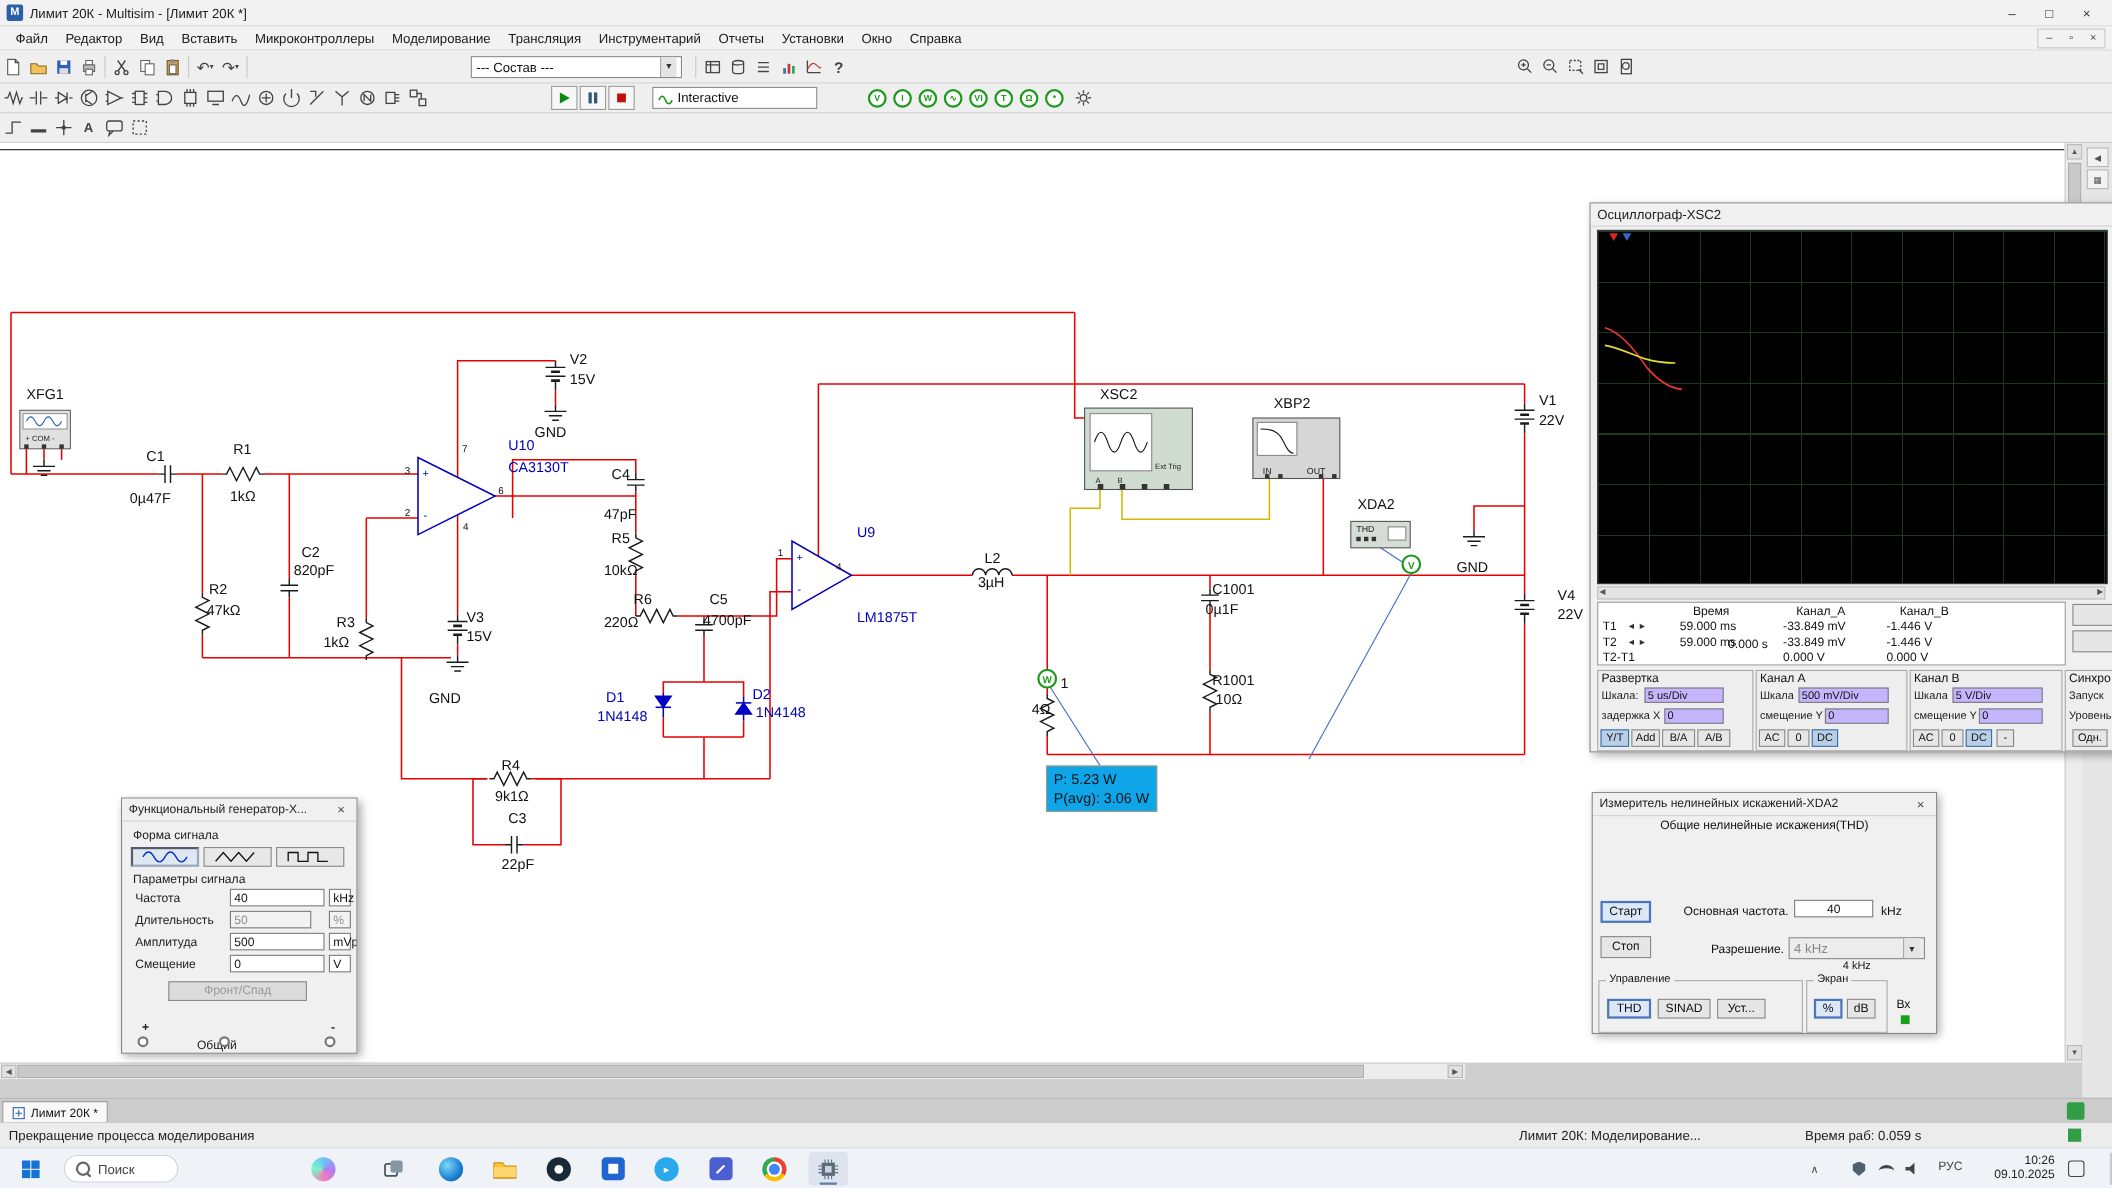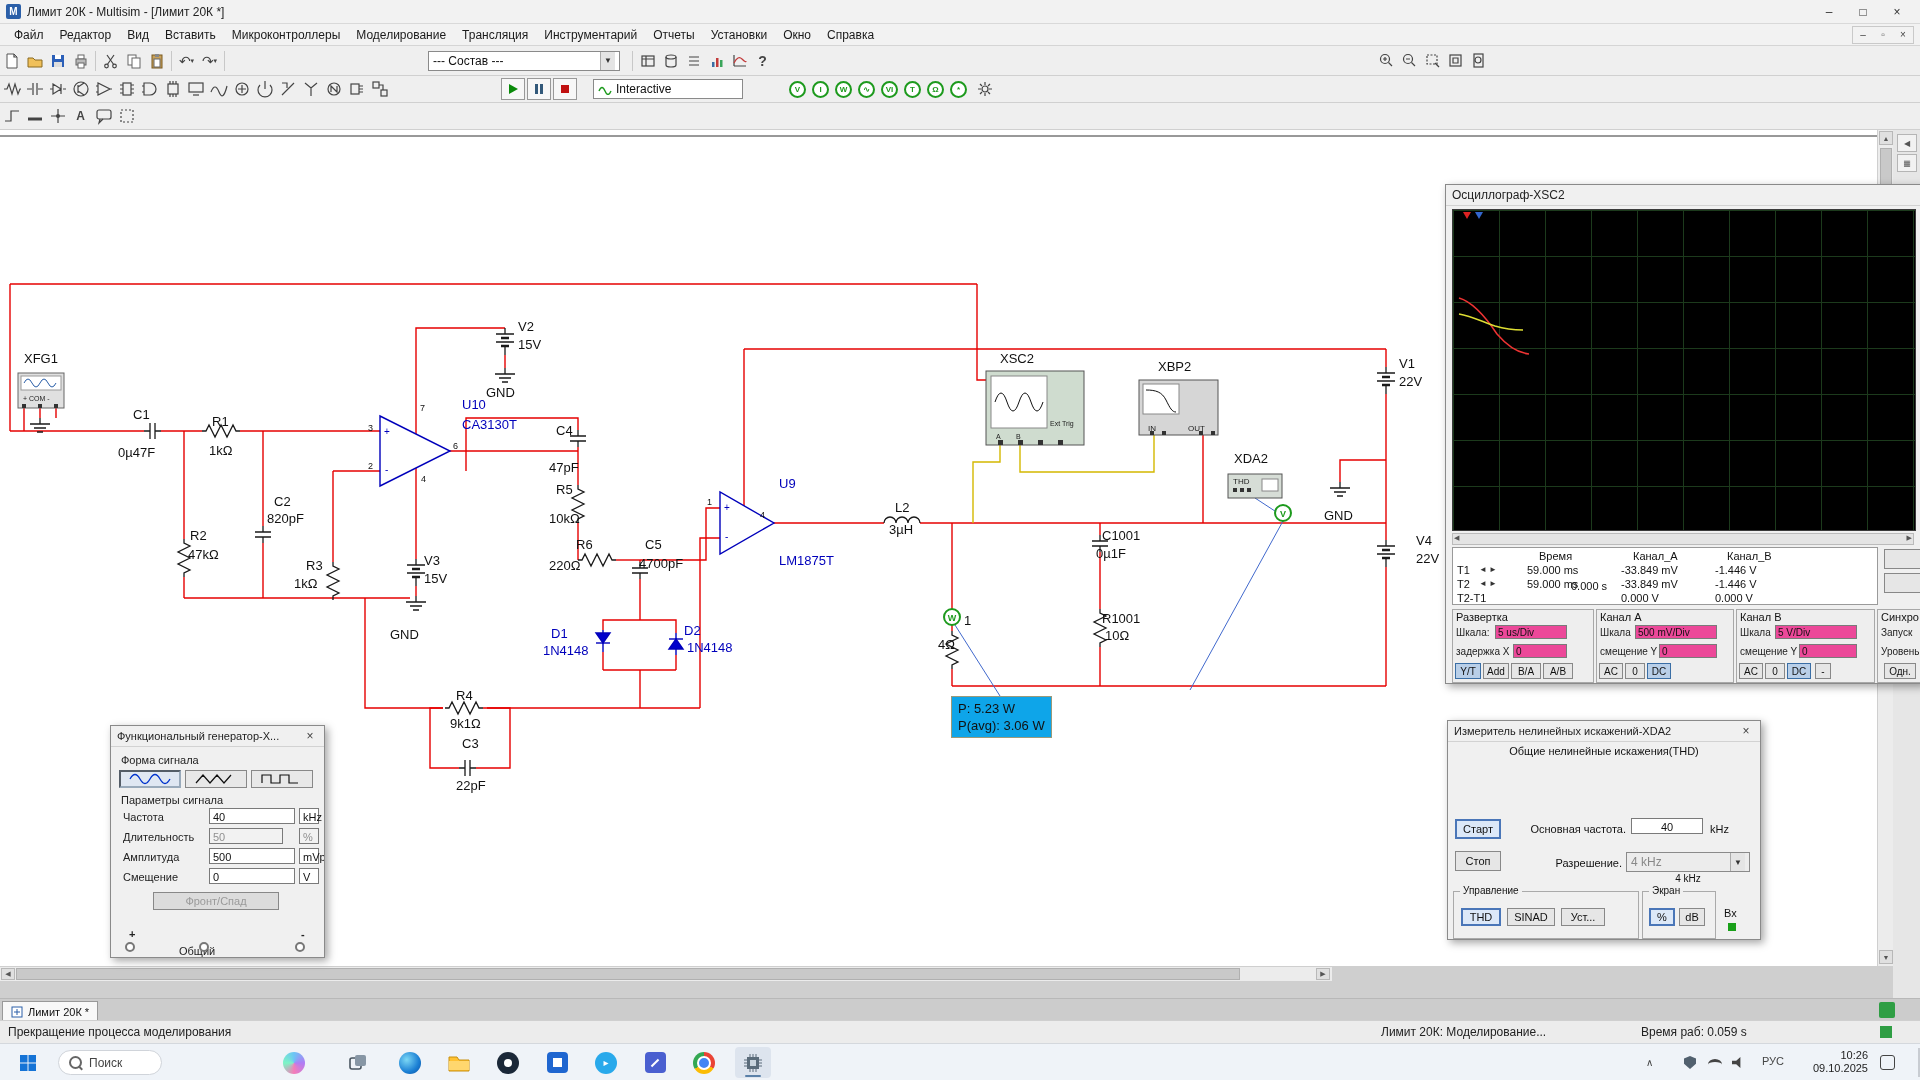--- a/index.html
+++ b/index.html
@@ -59,21 +59,21 @@
           font-size:12px;color:#444;}
   .scr{position:absolute;left:6px;top:24px;width:462px;height:320px;background:#000;border:1px solid #3a3a3a;
        background-image:repeating-linear-gradient(to right,#1c3a1c 0 1px,transparent 1px 46px),
                         repeating-linear-gradient(to bottom,#1c3a1c 0 1px,transparent 1px 46px);}
   .rdt{position:absolute;left:6px;top:362px;width:424px;height:56px;background:#fff;border:1px solid #9a9a9a;font-size:11px;}
   .rdt span{position:absolute;white-space:nowrap;}
   .tinyarr{font-size:8px;color:#333;}
   .grp{position:absolute;top:424px;height:72px;border:1px solid #a8a8a8;background:#eee;font-size:10px;}
   .grp .gt{position:absolute;left:3px;top:1px;font-size:11px;}
   .glabel{position:absolute;font-size:10px;color:#222;white-space:nowrap;}
-  .sval{position:absolute;height:14px;border:1px solid #7a7a7a;background:#ec4899;font-size:10px;
+  .sval{position:absolute;height:14px;border:1px solid #7a7a7a;background:#c4b5fd;font-size:10px;
         padding:0 2px;line-height:14px;box-sizing:border-box;white-space:nowrap;overflow:hidden;}
   .sbtn{position:absolute;height:16px;border:1px solid #888;background:#e6e6e6;font-size:10px;
         display:flex;align-items:center;justify-content:center;box-sizing:border-box;}
   .sel{background:#b9cfe8;border:1px solid #3a6ea5;}
   .rbtn{position:absolute;width:58px;height:18px;border:1px solid #888;background:#e6e6e6;}
   
   .wavebtn{position:absolute;top:44px;width:62px;height:18px;border:1px solid #888;background:#e8e8e8;
            display:flex;align-items:center;justify-content:center;box-sizing:border-box;}
   .wsel{border:2px inset #9ab;background:#dfe7f2;}
   .frow-label{position:absolute;font-size:11px;color:#222;}
@@ -601,21 +601,21 @@
       </g>
       <g>
         <circle cx="1283" cy="383" r="8" fill="#fff" stroke="#1d9a1d" stroke-width="2"></circle>
         <text x="1283" y="387" font-size="9" font-weight="bold" fill="#1d9a1d" text-anchor="middle">V</text>
       </g>
     </svg>
     <div id="labels" style="position:absolute;left:0;top:0;width:100%;height:100%;">
         <span class="clabel" style="left: 24px; top: 222px;">XFG1</span>
         <span class="clabel" style="left: 133px; top: 278px;">C1</span>
         <span class="clabel" style="left: 118px; top: 316px;">0µ47F</span>
-        <span class="clabel" style="left: 212px; top: 285px;">R1</span>
+        <span class="clabel" style="left: 212px; top: 272px;">R1</span>
         <span class="clabel" style="left: 209px; top: 314px;">1kΩ</span>
         <span class="clabel" style="left: 190px; top: 399px;">R2</span>
         <span class="clabel" style="left: 188px; top: 418px;">47kΩ</span>
         <span class="clabel" style="left: 274px; top: 365px;">C2</span>
         <span class="clabel" style="left: 267px; top: 382px;">820pF</span>
         <span class="clabel" style="left: 306px; top: 429px;">R3</span>
         <span class="clabel" style="left: 294px; top: 447px;">1kΩ</span>
         <span class="clabel blue" style="left: 462px; top: 268px;">U10</span>
         <span class="clabel blue" style="left: 462px; top: 288px;">CA3130T</span>
         <span class="clabel" style="left: 518px; top: 190px;">V2</span>

